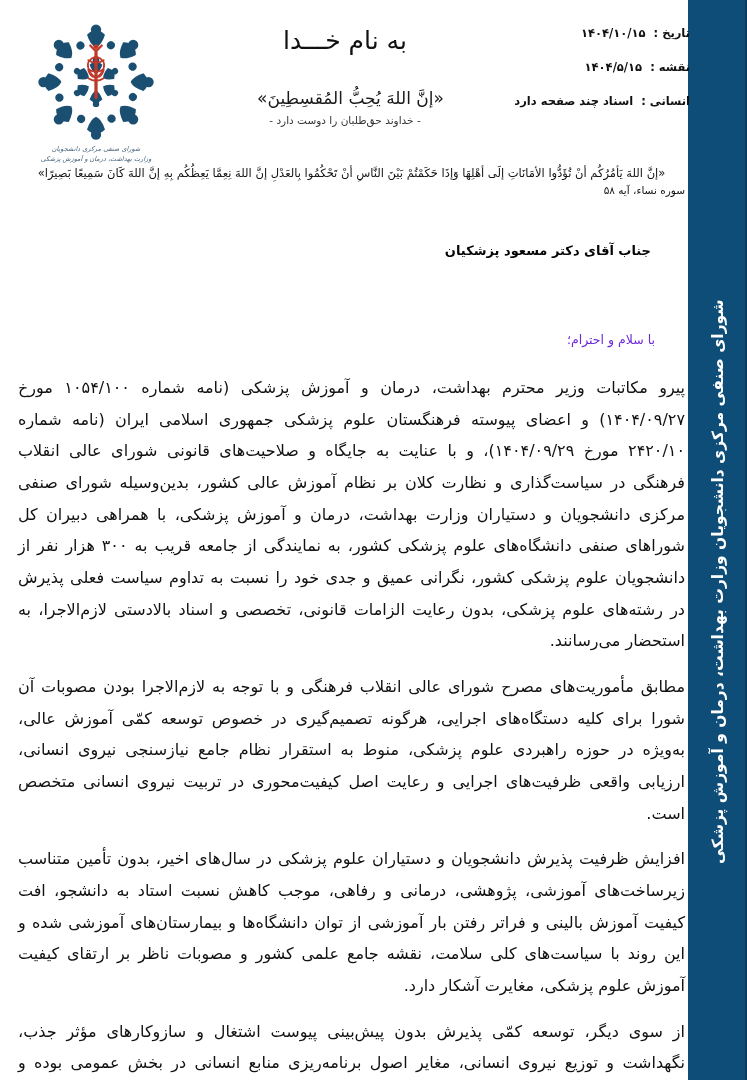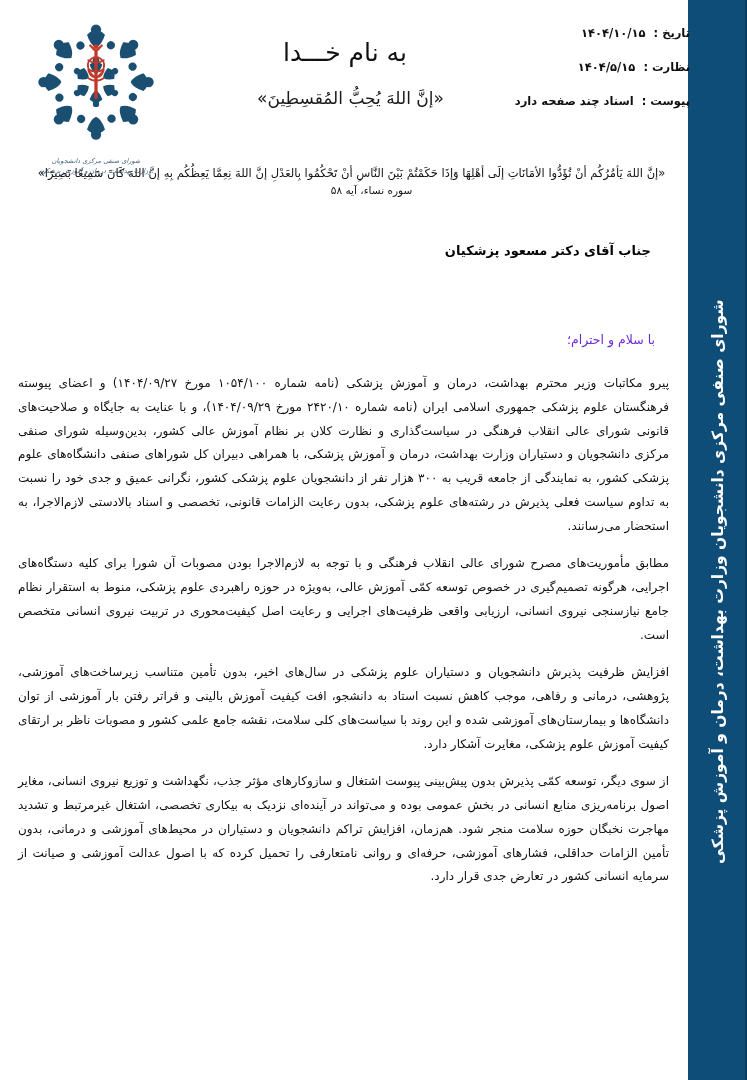--- a/index.html
+++ b/index.html
@@ -75,40 +75,39 @@
     width: 148px;
     height: 155px;
   }
   .logo-mark {
     width: 130px;
     height: 125px;
     display: block;
     margin: 0 auto;
   }
   .logo-caption {
-    margin-top: 14px;
+    margin-top: 2px;
     text-align: center;
     font-size: 6.5px;
     color: #1b3f5e;
     line-height: 1.5;
     opacity: .85;
     font-style: italic;
   }
 
   
   .besmele {
     position: absolute;
     top: 26px;
     left: 0;
     right: 0;
     text-align: center;
     font-size: 25px;
     color: #111111;
     letter-spacing: 1px;
-    margin-top: 12px;
   }
   .verse-block {
     position: absolute;
     top: 88px;
     left: 0;
     right: 0;
     text-align: center;
   }
   .verse-ar {
     font-size: 17px;
@@ -153,21 +152,21 @@
   .quran-ar {
     font-size: 11.5px;
     color: #141414;
     line-height: 1.6;
     white-space: nowrap;
   }
   .quran-src {
     margin-top: 2px;
     font-size: 10.5px;
     color: #141414;
-    text-align: center;
+    text-align: right;
     padding-left: 40px;
   }
 
   
   .addressee {
     position: absolute;
     top: 236px;
     right: 96px;
     direction: rtl;
     text-align: right;
@@ -192,24 +191,24 @@
   
   .body-text {
     position: absolute;
     top: 372px;
     right: 62px;
     left: 18px;
     direction: rtl;
     text-align: justify;
   }
   .para {
-    font-size: 12px;
+    font-size: 16px;
     line-height: 1.98;
     color: #111111;
-    margin: 0 16px 14px 0;
+    margin: 0 0 14px 0;
     text-align: justify;
     text-justify: inter-word;
   }
   .para:last-child { margin-bottom: 0; }
 </style>
 </head>
 <body>
 
 <div class="page">
 
@@ -337,33 +336,34 @@
       <div class="logo-caption">
         <div>شورای صنفی مرکزی دانشجویان</div>
         <div>وزارت بهداشت، درمان و آموزش پزشکی</div>
       </div>
     </div>
 
     <div class="besmele">به نام خـــدا</div>
 
     <div class="verse-block">
       <div class="verse-ar">«إنَّ اللهَ يُحِبُّ المُقسِطِينَ»</div>
+      <div class="verse-fa">- خداوند حق‌طلبان را دوست دارد -</div>
     </div>
 
     <div class="meta">
       <div class="meta-row">
         <span class="meta-label">تاریخ :</span>
         <span class="meta-value">۱۴۰۴/۱۰/۱۵</span>
       </div>
       <div class="meta-row">
-        <span class="meta-label">نظارت :</span>
+        <span class="meta-label">نقشه :</span>
         <span class="meta-value">۱۴۰۴/۵/۱۵</span>
       </div>
       <div class="meta-row">
-        <span class="meta-label">پیوست :</span>
+        <span class="meta-label">انسانی :</span>
         <span class="meta-value">اسناد چند صفحه دارد</span>
       </div>
     </div>
   </div>
 
   <div class="quran">
     <div class="quran-ar">«إنَّ اللهَ يَأمُرُكُم أنْ تُؤَدُّوا الأمَانَاتِ إلَى أهْلِهَا وَإذَا حَكَمْتُمْ بَيْنَ النَّاسِ أنْ تَحْكُمُوا بِالعَدْلِ إنَّ اللهَ نِعِمَّا يَعِظُكُم بِهِ إنَّ اللهَ كَانَ سَمِيعًا بَصِيرًا»</div>
     <div class="quran-src">سوره نساء، آیه ۵۸</div>
   </div>
 

